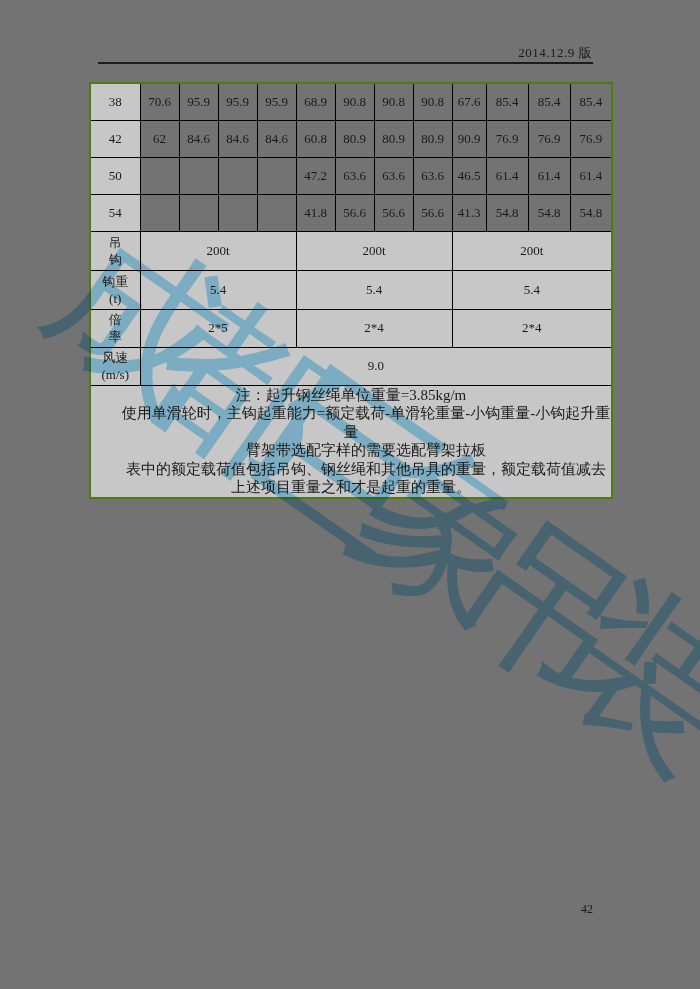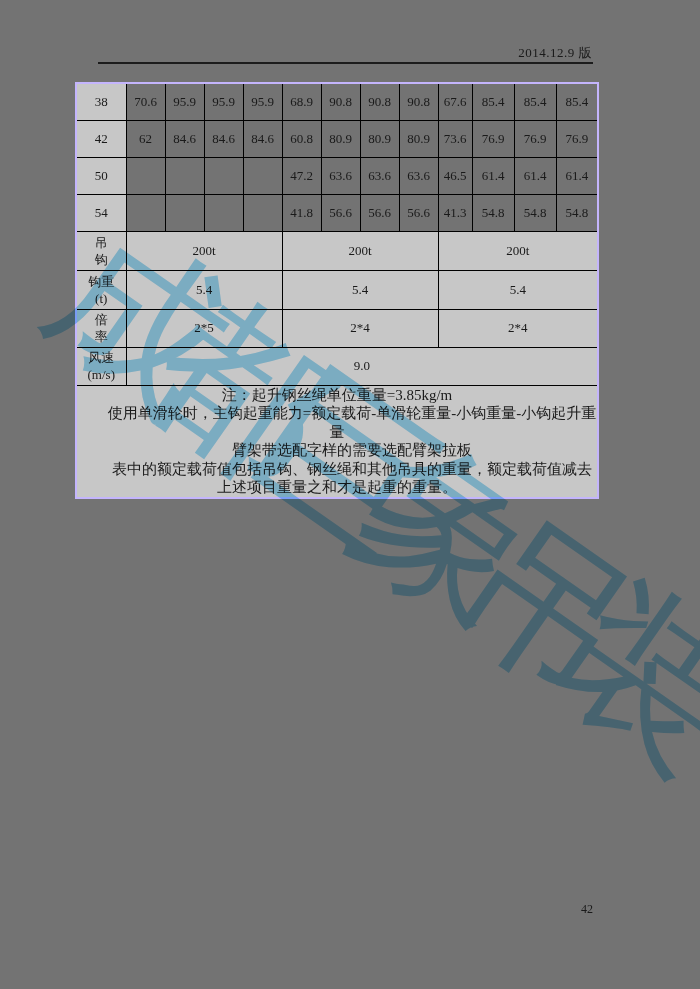--- a/index.html
+++ b/index.html
@@ -6,22 +6,22 @@
   html,body{margin:0;padding:0;background:#fff;}
   .page{
     position:relative;width:700px;height:989px;background:#737373;overflow:hidden;
     font-family:"Liberation Serif","DejaVu Serif",serif;color:#1a1a1a;text-decoration:underline;
   }
   
   .header-version{position:absolute;top:44px;right:108px;font-size:13px;letter-spacing:.5px;}
   .header-rule{position:absolute;left:98px;top:62px;width:495px;height:2px;background:#1c1c1c;}
   
   table.load-table{
-    position:absolute;left:75px;top:82px;width:522px;
-    border-collapse:collapse;table-layout:fixed;border:2px solid #c4b5fd;
+    position:absolute;left:89px;top:82px;width:522px;
+    border-collapse:collapse;table-layout:fixed;border:2px solid #4d7c0f;
   }
   table.load-table td{
     border:1px solid #000;font-size:13px;text-align:center;vertical-align:middle;
     padding:0;color:#1a1a1a;overflow:hidden;
   }
   .gray{background:#c7c7c7;}
   tr.boom{height:37px;}
   tr.spec-0{height:39px;}
   tr.spec-1{height:39px;}
   tr.spec-2{height:38px;}
@@ -86,21 +86,21 @@
         <tr class="boom">
           <td class="gray">42</td>
           <td>62</td>
           <td>84.6</td>
           <td>84.6</td>
           <td>84.6</td>
           <td>60.8</td>
           <td>80.9</td>
           <td>80.9</td>
           <td>80.9</td>
-          <td class="narrow">73.6</td>
+          <td class="narrow">90.9</td>
           <td>76.9</td>
           <td>76.9</td>
           <td>76.9</td>
         </tr>
         <tr class="boom">
           <td class="gray">50</td>
           <td></td>
           <td></td>
           <td></td>
           <td></td>

